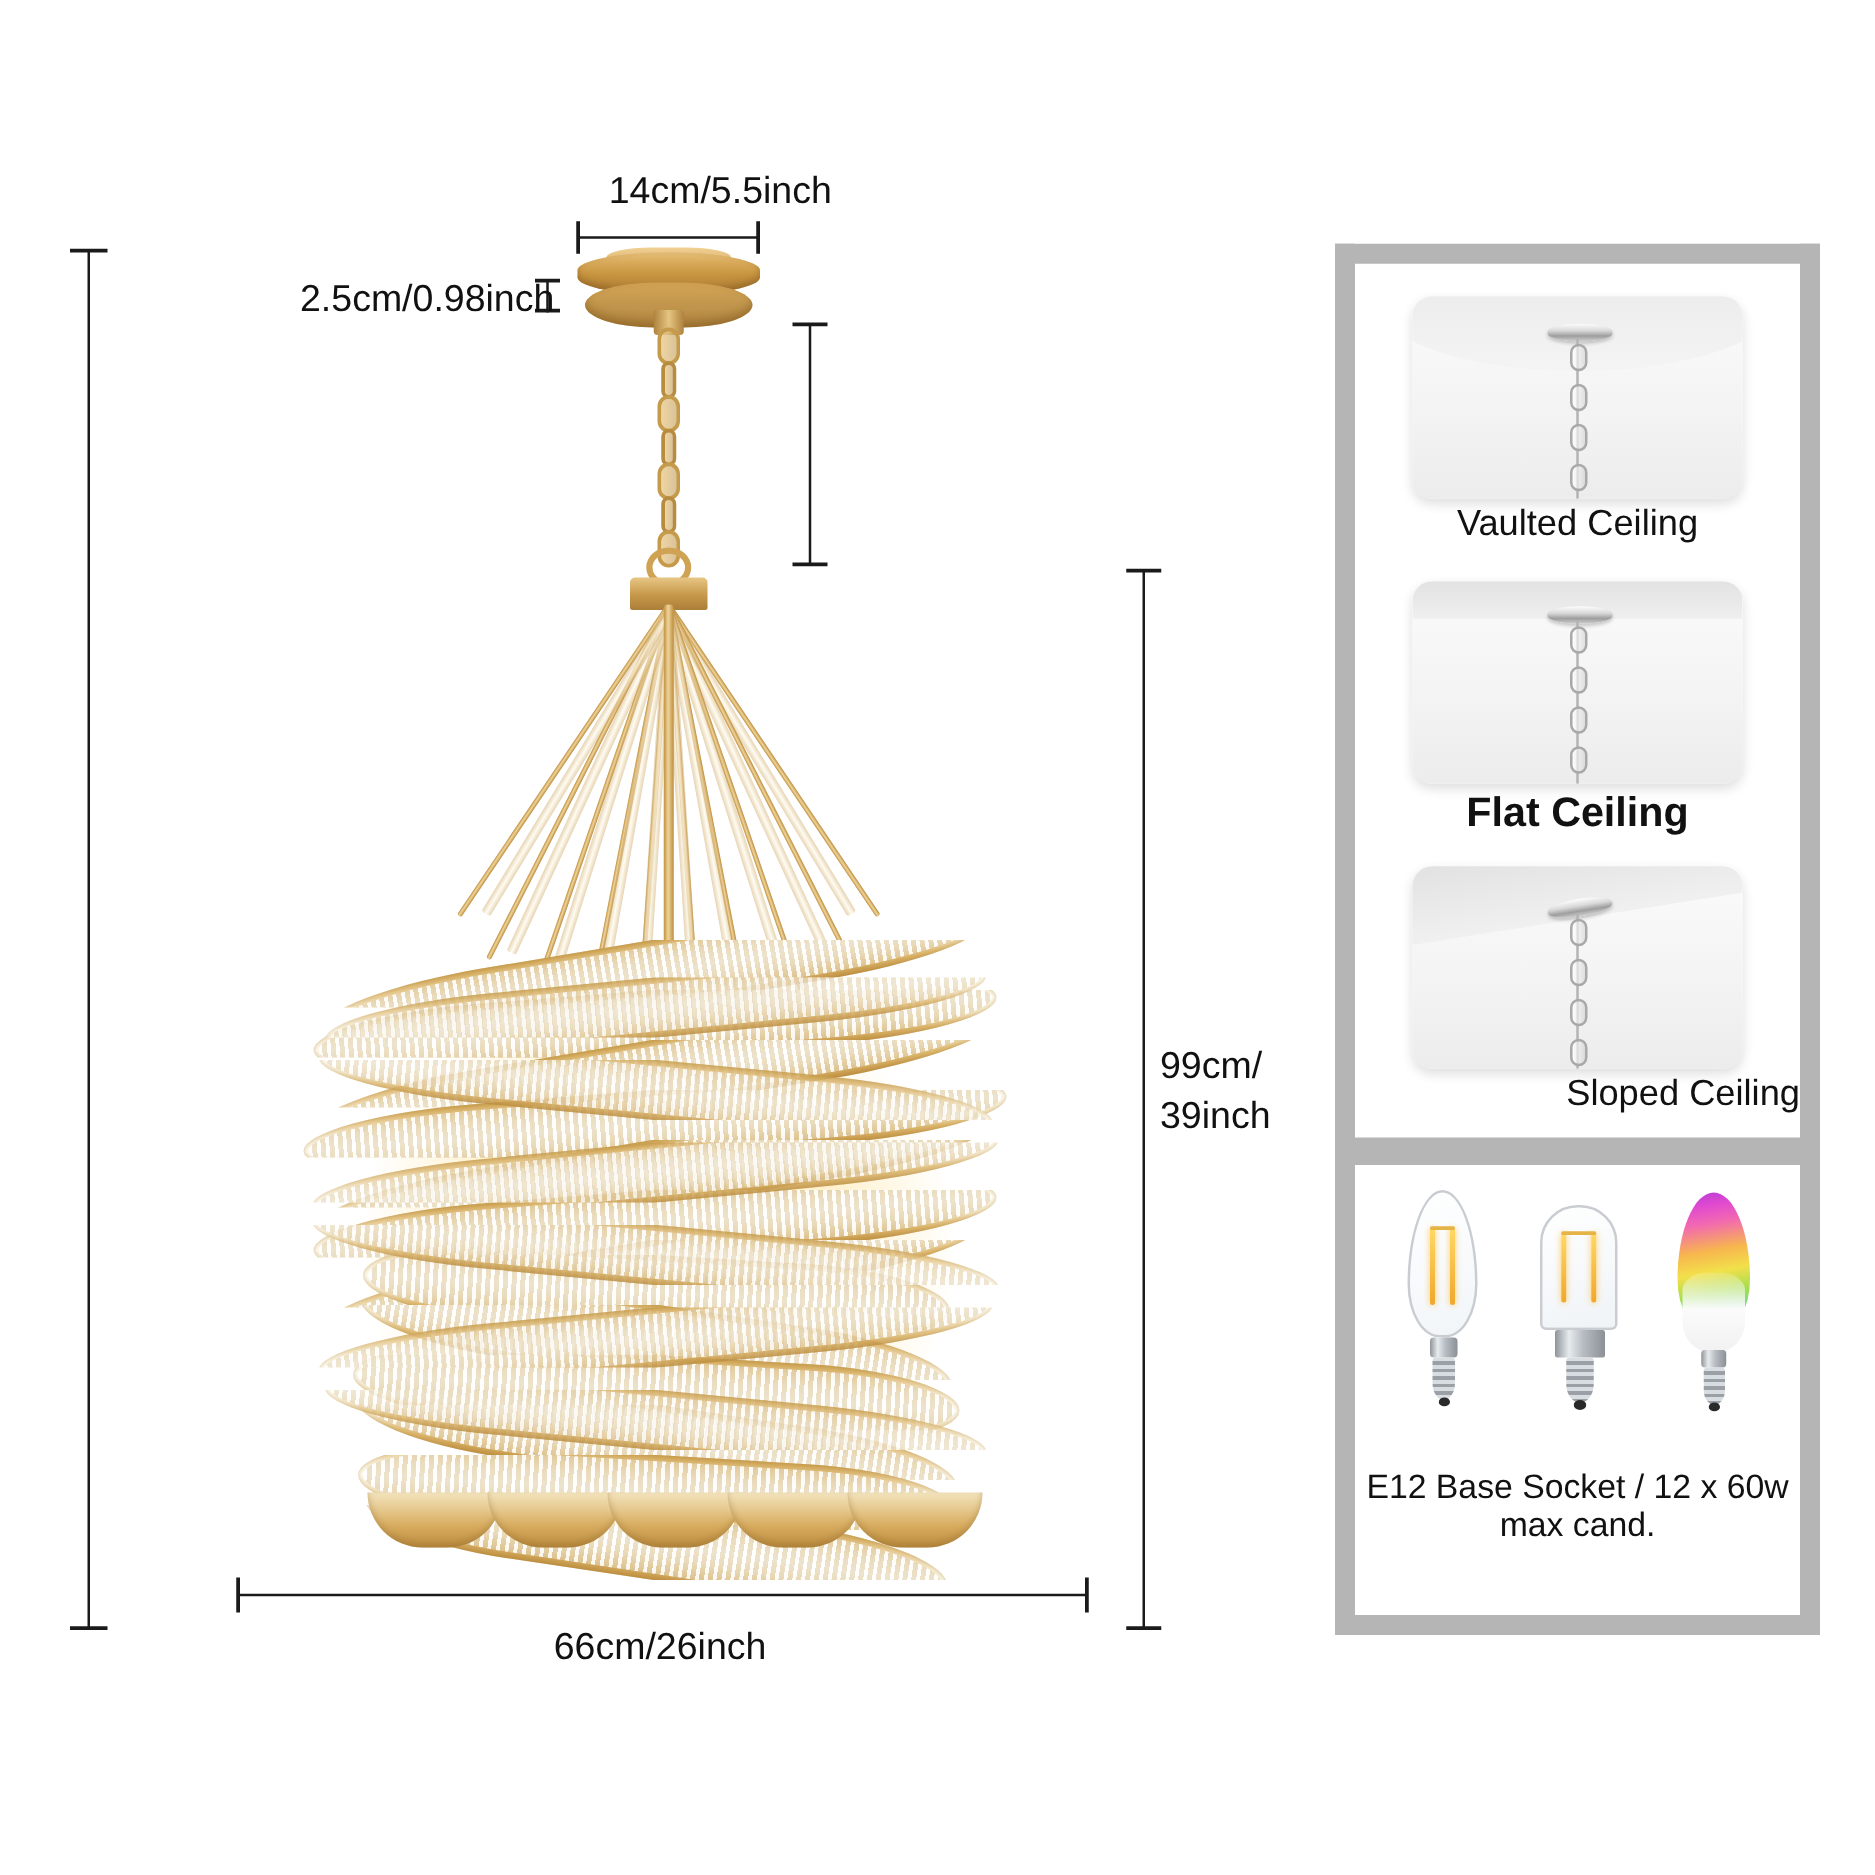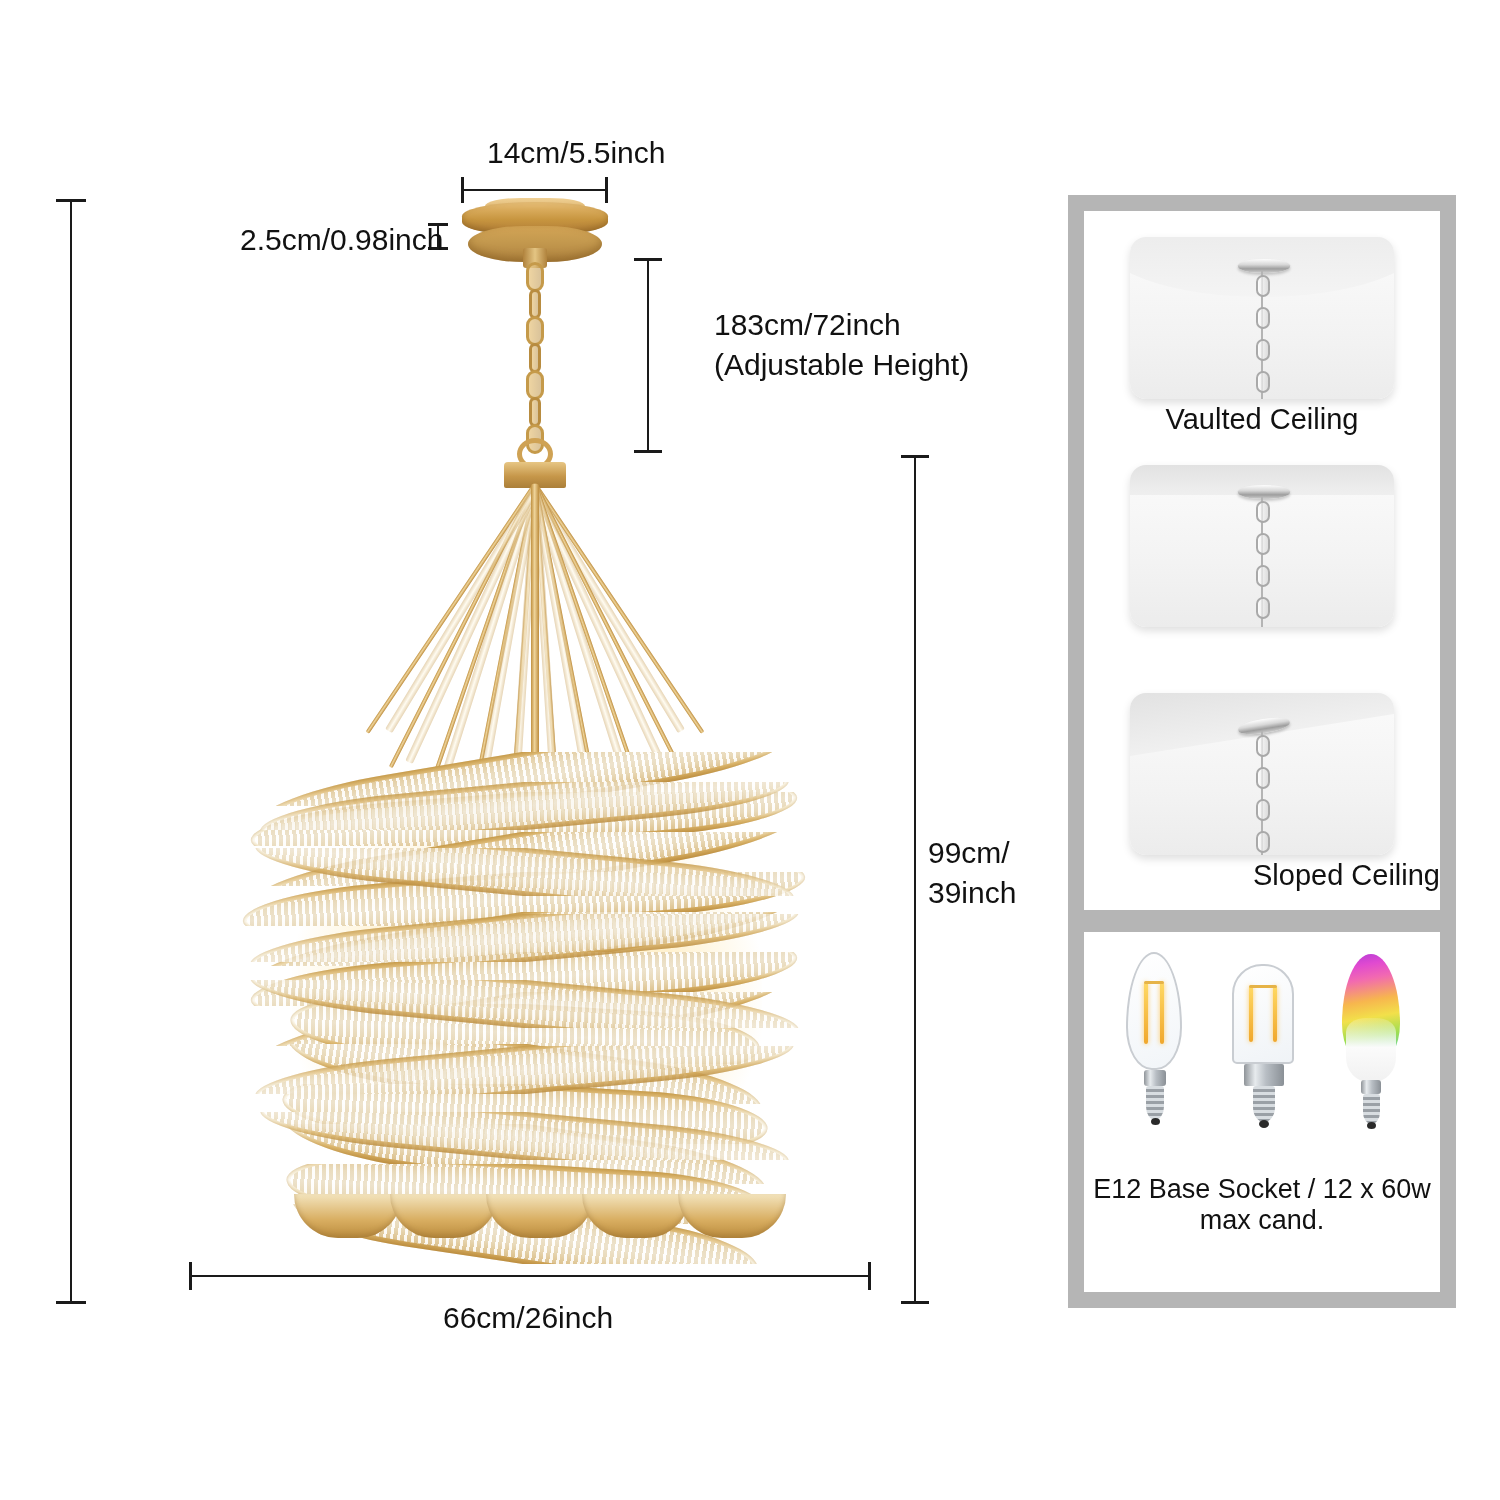--- a/index.html
+++ b/index.html
@@ -356,21 +356,20 @@
   <div class="lbl" style="left:443px; top:133px;margin-left:44px;"><span>14cm/5.5inch</span></div>
 
   <div class="dimline vline" style="left:437px; top:224px; height:26px;"></div>
   <div class="tick-h" style="left:428px; top:223px; width:20px;"></div>
   <div class="tick-h" style="left:428px; top:247px; width:20px;"></div>
   <div class="lbl" style="left:240px; top:220px;"><span>2.5cm/0.98inch</span></div>
 
   <div class="dimline vline" style="left:647px; top:259px; height:192px;"></div>
   <div class="tick-h" style="left:634px; top:258px; width:28px;"></div>
   <div class="tick-h" style="left:634px; top:450px; width:28px;"></div>
-  <div class="lbl" style="left:714px; top:305px;"><span>183cm/72inch</span><br><span>(Adjustable Height)</span></div>
 
   <div class="dimline vline" style="left:914px; top:456px; height:846px;"></div>
   <div class="tick-h" style="left:901px; top:455px; width:28px;"></div>
   <div class="tick-h" style="left:901px; top:1301px; width:28px;"></div>
   <div class="lbl" style="left:928px; top:833px;"><span>99cm/</span><br><span>39inch</span></div>
 
   <div class="dimline hline" style="left:190px; top:1275px; width:680px;"></div>
   <div class="tick-v" style="left:189px; top:1262px; height:28px;"></div>
   <div class="tick-v" style="left:868px; top:1262px; height:28px;"></div>
   <div class="lbl" style="left:443px; top:1298px;"><span>66cm/26inch</span></div>
@@ -400,20 +399,21 @@
           <div class="ceil-flat"></div>
           <div class="canopy-sm" style="left: 108px; top: 20px; width: 52px; height: 14px;"></div>
           <div class="wire-sm" style="left: 131px; top: 32px; height: 130px;"></div>
           <div class="chain-sm" style="left: 125px; top: 36px; height: 120px;">
             <div class="link-sm" style="top: 0px;"></div>
             <div class="link-sm" style="top: 32px;"></div>
             <div class="link-sm" style="top: 64px;"></div>
             <div class="link-sm" style="top: 96px;"></div>
           </div>
         </div>
+        <div class="caption bold" style="top: 420px;">Flat Ceiling</div>
         <div class="photo" style="left: 46px; top: 482px; width: 264px; height: 162px;">
           <div class="ceil-slope"></div>
           <div class="canopy-sm" style="left: 108px; top: 26px; width: 52px; height: 14px; transform: rotate(-9deg);"></div>
           <div class="wire-sm" style="left: 131px; top: 38px; height: 124px;"></div>
           <div class="chain-sm" style="left: 125px; top: 42px; height: 114px;">
             <div class="link-sm" style="top: 0px;"></div>
             <div class="link-sm" style="top: 32px;"></div>
             <div class="link-sm" style="top: 64px;"></div>
             <div class="link-sm" style="top: 96px;"></div>
           </div>

